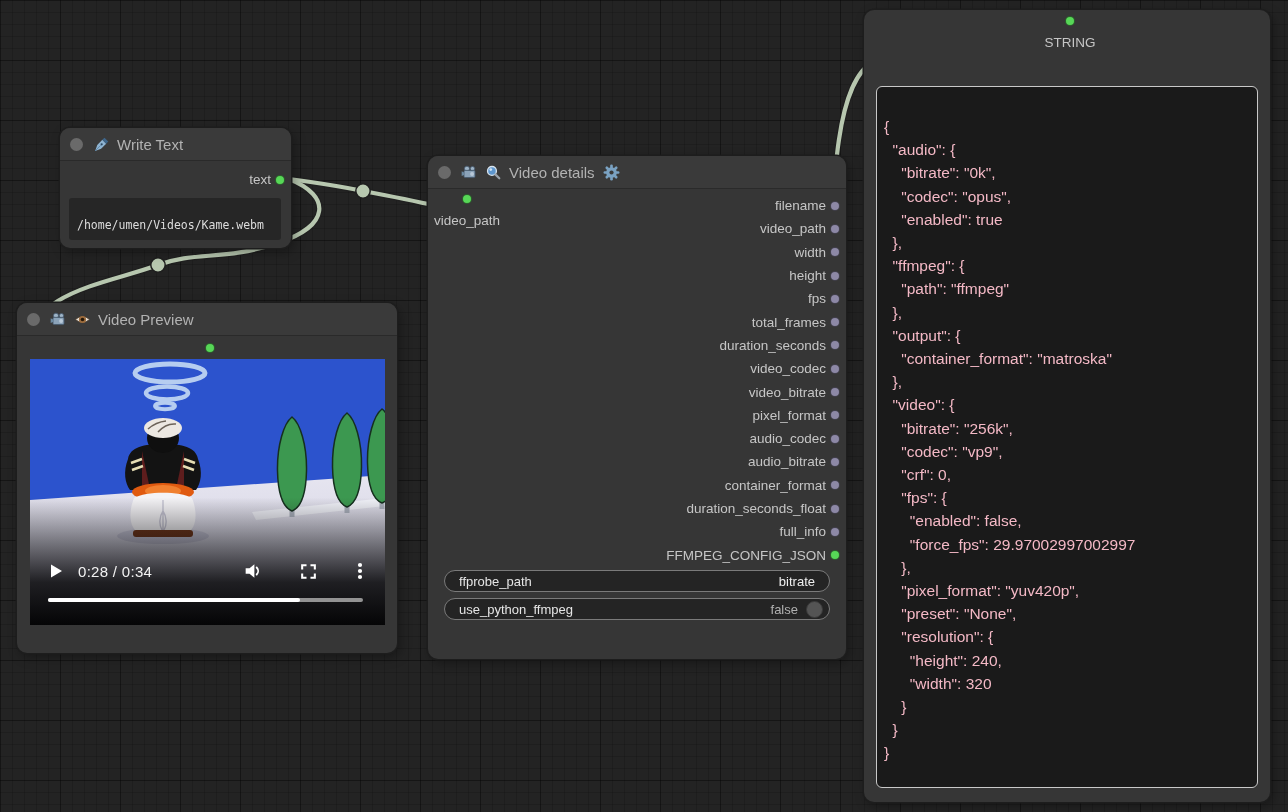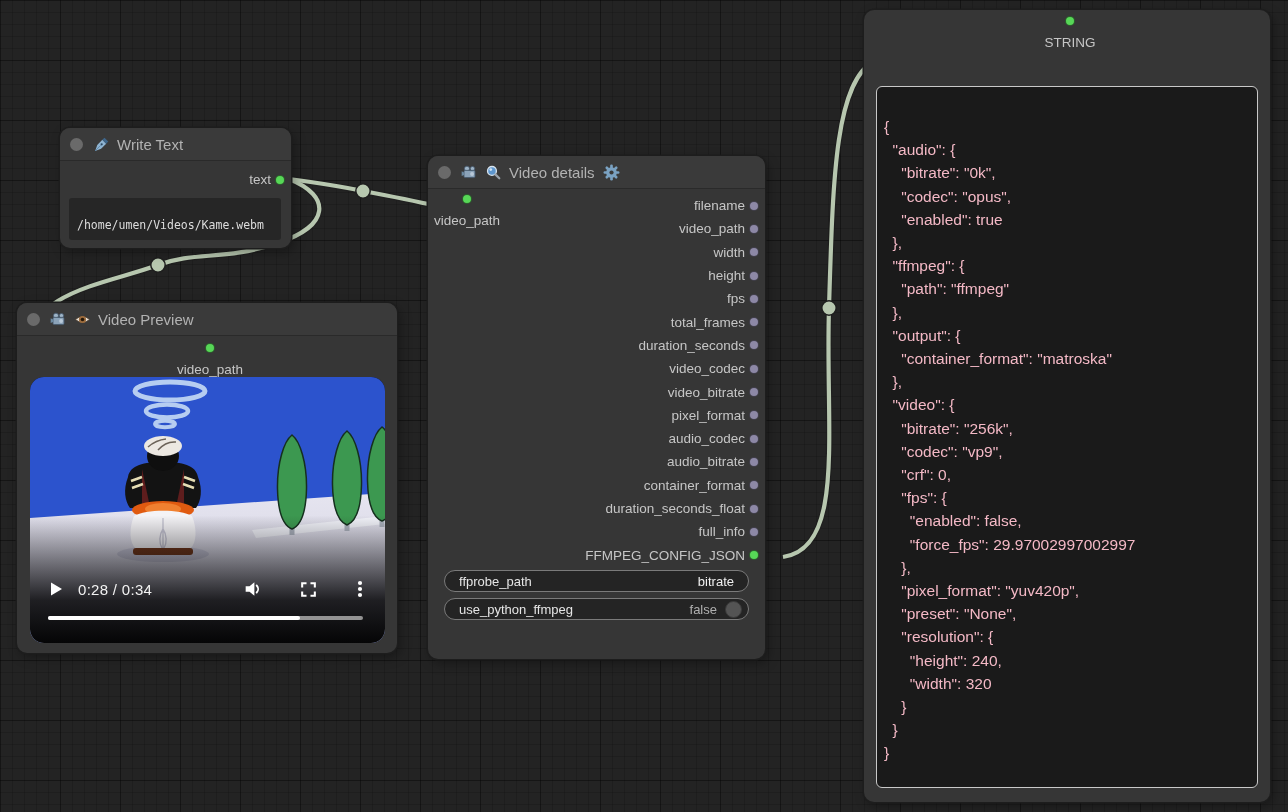--- a/index.html
+++ b/index.html
@@ -52,21 +52,21 @@
   .widget-pill{
     position:absolute;left:16px;right:16px;height:22px;border:1px solid #7a7a7a;
     border-radius:11px;background:#242424;display:flex;align-items:center;
     padding:0 6px 0 14px;box-sizing:border-box;font-size:13px;
   }
   .w-name{color:#e5e5e5;flex:1;}
   .w-value{color:#efefef;padding-right:8px;}
   .w-value.dim{color:#b0b0b0;}
   .toggle-knob{width:17px;height:17px;border-radius:50%;background:#545454;border:1px solid #3a3a3a;box-sizing:border-box;}
   
-  .vp-video{position:absolute;left:13px;top:74px;width:355px;height:266px;background:#000;overflow:hidden;border-radius:14px;}
+  .vp-video{position:absolute;left:13px;top:56px;width:355px;height:266px;background:#000;overflow:hidden;}
   .vp-scene{position:absolute;left:0;top:0;}
   .vp-shade{position:absolute;inset:0;background:linear-gradient(180deg,rgba(0,0,0,0) 52%,rgba(10,10,12,.45) 68%,rgba(6,6,8,.88) 84%,#050506 100%);}
   .vp-controls{position:absolute;left:0;right:0;top:197px;height:30px;display:flex;align-items:center;color:#f2f2f2;}
   .vp-time{font-size:15px;margin-left:14px;letter-spacing:.3px;}
   .cicon{display:block;}
   .vp-progress{position:absolute;left:18px;top:239px;width:315px;height:4px;background:#939393;border-radius:2px;}
   .vp-progress-fill{position:absolute;left:0;top:0;bottom:0;background:#ffffff;border-radius:2px;}
   
   .json-box{
     position:absolute;left:12px;top:76px;width:382px;height:702px;box-sizing:border-box;
@@ -208,21 +208,21 @@
             <circle cx="9" cy="10" r="2.1" fill="#ffffff"></circle>
             <circle cx="9" cy="16" r="2.1" fill="#ffffff"></circle>
         </svg>
       </div>
       <div class="vp-progress">
         <div class="vp-progress-fill" style="width:80%"></div>
       </div>
     </div>
   </div>
 
-  <div class="node" style="left:428px;top:156px;width:337px;height:503px;">
+  <div class="node" style="left:428px;top:156px;width:418px;height:503px;">
     <div class="node-header">
       <span class="collapse-dot"></span>
       <svg class="hicon" viewBox="0 0 20 20">
         <circle cx="7" cy="5.5" r="3" fill="#9db3c6" stroke="#44576b"></circle>
         <circle cx="13.5" cy="5.5" r="2.6" fill="#9db3c6" stroke="#44576b"></circle>
         <rect x="3.5" y="7.5" width="13" height="8.5" rx="1.5" fill="#8ba3b9" stroke="#44576b"></rect>
         <path d="M3.5 10 L0.8 8.6 V14 L3.5 12.8 Z" fill="#6d8ba3"></path>
         <circle cx="13" cy="11.8" r="2.3" fill="#b9c9d8"></circle>
       </svg>
       <svg class="hicon" viewBox="0 0 20 20">

